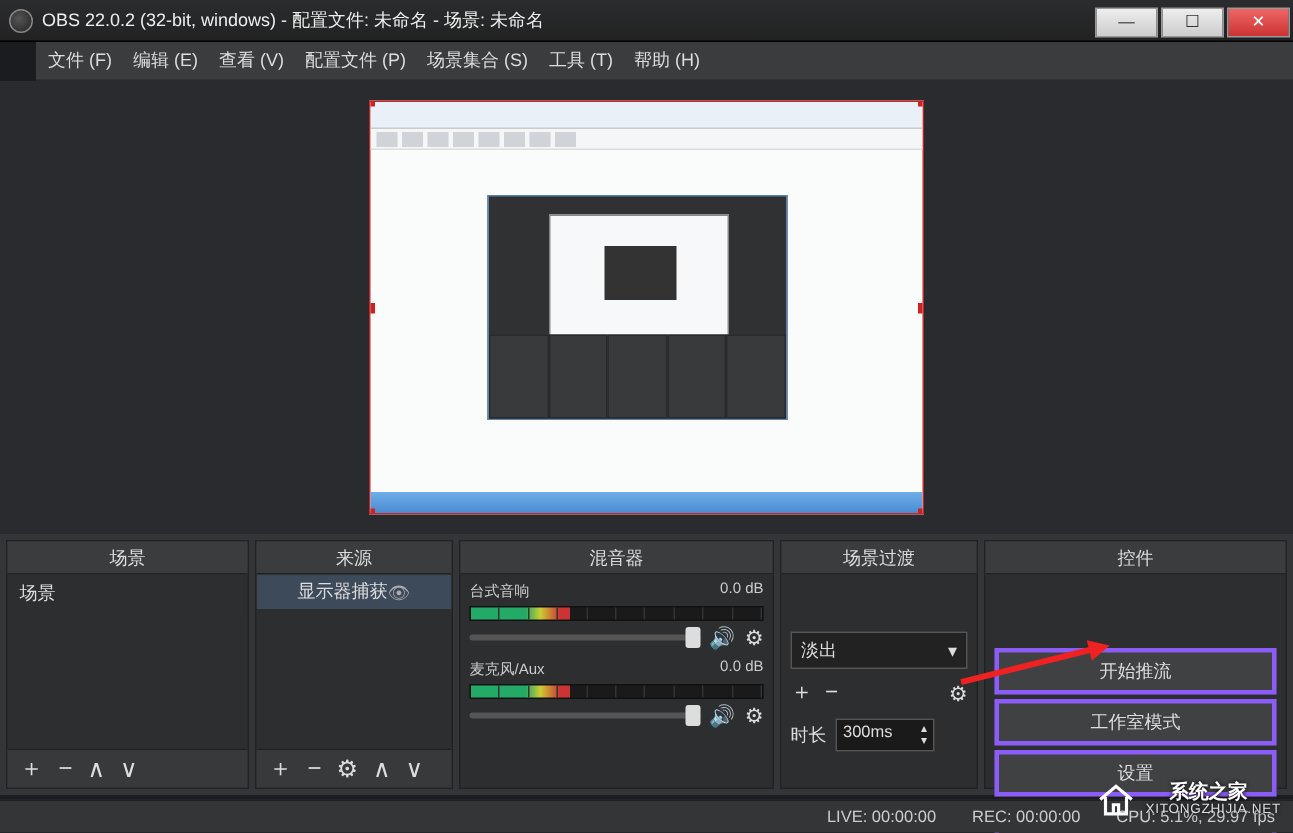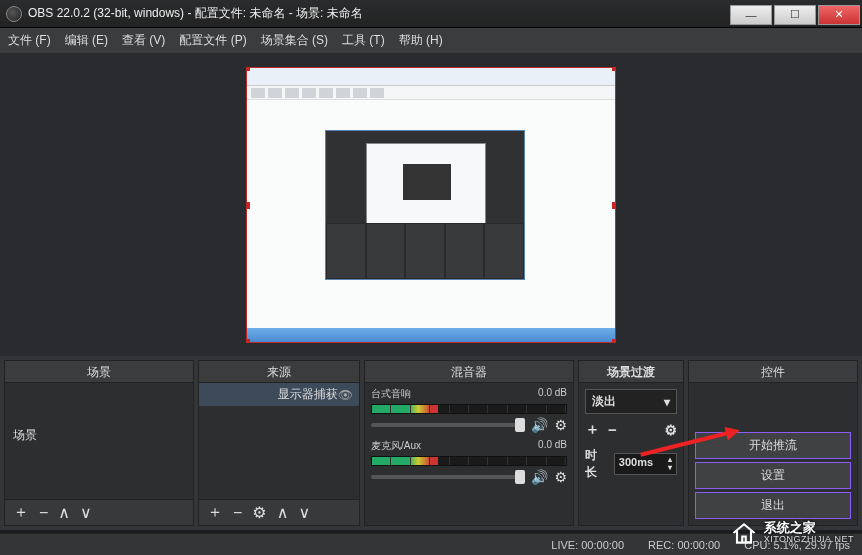--- a/index.html
+++ b/index.html
@@ -6,21 +6,21 @@
 body { width: 862px; height: 555px; background: #1a1c1f; overflow: hidden; position: relative; }
 
 
 .titlebar { height: 28px; background: linear-gradient(#2a2c2e, #222); display: flex; align-items: center; padding-left: 6px; font-size: 12px; color: #eee; border-bottom: 1px solid #000; }
 .obs-icon { width: 16px; height: 16px; border-radius: 50%; background: radial-gradient(circle at 40% 40%, #555, #222); border: 1px solid #888; margin-right: 6px; }
 .winbtns { margin-left: auto; display: flex; }
 .winbtn { width: 42px; height: 20px; margin: 2px 2px 0 0; display: flex; align-items: center; justify-content: center; border: 1px solid #999; background: linear-gradient(#eee,#ccc); font-size: 11px; color: #333; }
 .winbtn.close { background: linear-gradient(#e66,#c33); color: #fff; }
 
 
-.menubar { height: 26px; background: #3a3c3e; display: flex; align-items: center; padding: 0 8px; gap: 14px; font-size: 12px; color: #ddd; border-bottom: 1px solid #2a2a2a; }
+.menubar { height: 26px; background: #3a3c3e; display: flex; align-items: center; padding: 0 8px; gap: 14px; font-size: 12px; color: #ddd; border-bottom: 1px solid #2a2a2a; margin-left: 24px; }
 .menuitem { cursor: pointer; }
 
 
 .preview-wrap { height: 302px; background: #292b2e; display: flex; align-items: center; justify-content: center; position: relative; }
 .preview-canvas { width: 370px; height: 276px; background: #fafcfc; border: 1px solid #c02828; position: relative; overflow: hidden; }
 .handle { position: absolute; width: 7px; height: 7px; background: #cc2222; }
 .handle.tl { top: -4px; left: -4px; } .handle.tr { top: -4px; right: -4px; }
 .handle.bl { bottom: -4px; left: -4px; } .handle.br { bottom: -4px; right: -4px; }
 .handle.ml { top: 50%; left: -4px; margin-top: -3px; } .handle.mr { top: 50%; right: -4px; margin-top: -3px; }
 
@@ -33,55 +33,55 @@
 .pc-panels { position:absolute; bottom:0; left:0; right:0; height:56px; background:#383a3c; display:flex;}
 .pc-panels div{flex:1;border:1px solid #2a2a2a;}
 .pc-task { position:absolute; bottom:0; left:0; right:0; height:14px; background: linear-gradient(#6faee8,#4a8ad2);}
 
 
 .panels { display: flex; height: 174px; background: #333538; gap: 4px; padding: 4px; }
 .panel { background: #2c2e30; display: flex; flex-direction: column; border: 1px solid #222; }
 .panel-header { height: 22px; background: #3a3c3e; color: #ddd; font-size: 12px; text-align: center; line-height: 22px; border-bottom: 1px solid #222; }
 .panel-body { flex: 1; position: relative; overflow: hidden; }
 
-.scenes { width: 190px; gap: 40px; }
-.sources { width: 162px; }
+.scenes { width: 162px; }
+.sources { width: 132px; }
 .mixer { width: 210px; }
-.transitions { width: 106px; font-weight: bold; }
+.transitions { width: 132px; }
 .controls { flex: 1; gap: 45px; }
 
 .scene-item { padding: 4px 8px; color: #ddd; font-size: 12px; background: #2c2e30; }
-.source-item { padding: 3px 6px; color: #ddd; font-size: 12px; background: #3d4a5a; display: flex; align-items: center; justify-content: flex-end; }
+.source-item { padding: 3px 6px; color: #ddd; font-size: 12px; background: #3d4a5a; display: flex; align-items: center; justify-content: center; }
 .eye-icon { color: #aaa; }
 
 .panel-footer { height: 26px; background: #38393b; display: flex; align-items: center; gap: 10px; padding: 0 8px; color: #ddd; font-size: 16px; border-top: 1px solid #222;}
 .panel-footer span { cursor: pointer; }
 
 
 .mixer-ch { padding: 4px 6px 2px; }
 .mixer-row1 { display: flex; justify-content: space-between; font-size: 10px; color: #ccc; gap: 16px; }
 .meter { height: 10px; background: #1a1a1a; margin: 3px 0; position: relative; border:1px solid #111;}
 .meter-fill { position:absolute; left:0; top:0; bottom:0; width:34%; background: linear-gradient(90deg,#2a6,#2a6 55%,#cc3 70%,#c33 90%);}
 .meter-ticks{position:absolute;inset:0;display:flex;}
 .meter-ticks i{flex:1;border-right:1px solid #333;}
 .slider-row { display: flex; align-items: center; gap: 6px; }
 .slider { flex: 1; height: 4px; background: #555; position: relative; border-radius:2px;}
 .slider-thumb { position: absolute; right: 0; top: -5px; width: 10px; height: 14px; background: #ddd; border-radius: 2px; }
 .spk-icon, .gear-icon { color: #ddd; font-size: 14px; cursor: pointer; }
 
 
-.trans-body { padding: 6px; font-size: 12px; color: #ddd; }
+.trans-body { padding: 6px; font-size: 12px; color: #ddd; margin-top: 32px; }
 .select-fake { background: #222; border: 1px solid #555; padding: 3px 6px; display: flex; justify-content: space-between; align-items: center; margin-bottom: 6px;}
 .trans-row { display:flex; align-items:center; gap:6px; margin-bottom:6px;}
 .trans-btns { display:flex; gap:8px; font-size:15px; margin-bottom:8px; align-items:center;}
 .num-input { background:#1a1a1a; border:1px solid #555; color:#ddd; padding:2px 4px; width:66px; font-size:11px; display:flex; justify-content:space-between;}
 
 
 .ctrl-body { padding: 4px 6px; display: flex; flex-direction: column; gap: 3px;}
-.ctrl-btn { background: #3f4143; border: 1px solid #8b5cf6; color: #ddd; font-size: 12px; text-align: center; padding: 4px 0; cursor: pointer; }
+.ctrl-btn { background: #3f4143; border: 3px solid #8b5cf6; color: #ddd; font-size: 12px; text-align: center; padding: 4px 0; cursor: pointer; }
 
 
 .statusbar { position:absolute; bottom:0; left:0; right:0; height:22px; background: #333537; color: #ccc; font-size: 11px; display: flex; align-items: center; justify-content: flex-end; gap: 24px; padding: 0 12px; border-top:1px solid #222;}
 
 
 .arrow { position: absolute; pointer-events: none; }
 .arrow-line { position:absolute; width:90px; height:4px; background:#e22; transform: rotate(-14deg); transform-origin: right center;}
 .arrow-head { position:absolute; width:0; height:0; border-left:14px solid #e22; border-top:7px solid transparent; border-bottom:7px solid transparent; transform: rotate(-14deg);}
 
 
@@ -261,20 +261,21 @@
           <span style="font-size:8px;line-height:1;">▴<br>▾</span>
         </div>
       </div>
     </div>
   </div>
 
   <div class="panel controls">
     <div class="panel-header">控件</div>
     <div class="ctrl-body">
       <div class="ctrl-btn">开始推流</div>
+      <div class="ctrl-btn">工作室模式</div>
       <div class="ctrl-btn">设置</div>
       <div class="ctrl-btn">退出</div>
     </div>
   </div>
 
 </div>
 
 <div class="statusbar">
   <span>LIVE: 00:00:00</span>
   <span>REC: 00:00:00</span>
@@ -284,16 +285,16 @@
 <div class="arrow" style="right:122px; bottom:128px;">
   <div class="arrow-line" style="right:12px; top:4px;"></div>
   <div class="arrow-head" style="right:0; top:-2px;"></div>
 </div>
 
 <div class="watermark">
   <svg class="wm-icon" viewBox="0 0 32 32">
       <path fill="none" stroke="#fff" stroke-width="2.4" d="M4 16 L16 6 L28 16 M8 14 V27 H24 V14 M14 27 V20 H18 V27"></path>
     </svg>
   <div class="wm-text">
-    <span style="font-weight:bold;">系统之家</span>
+    <span style="font-weight:bold;margin-left:16px;">系统之家</span>
     <span class="wm-url">XITONGZHIJIA.NET</span>
   </div>
 </div>
 
 </body></html>

